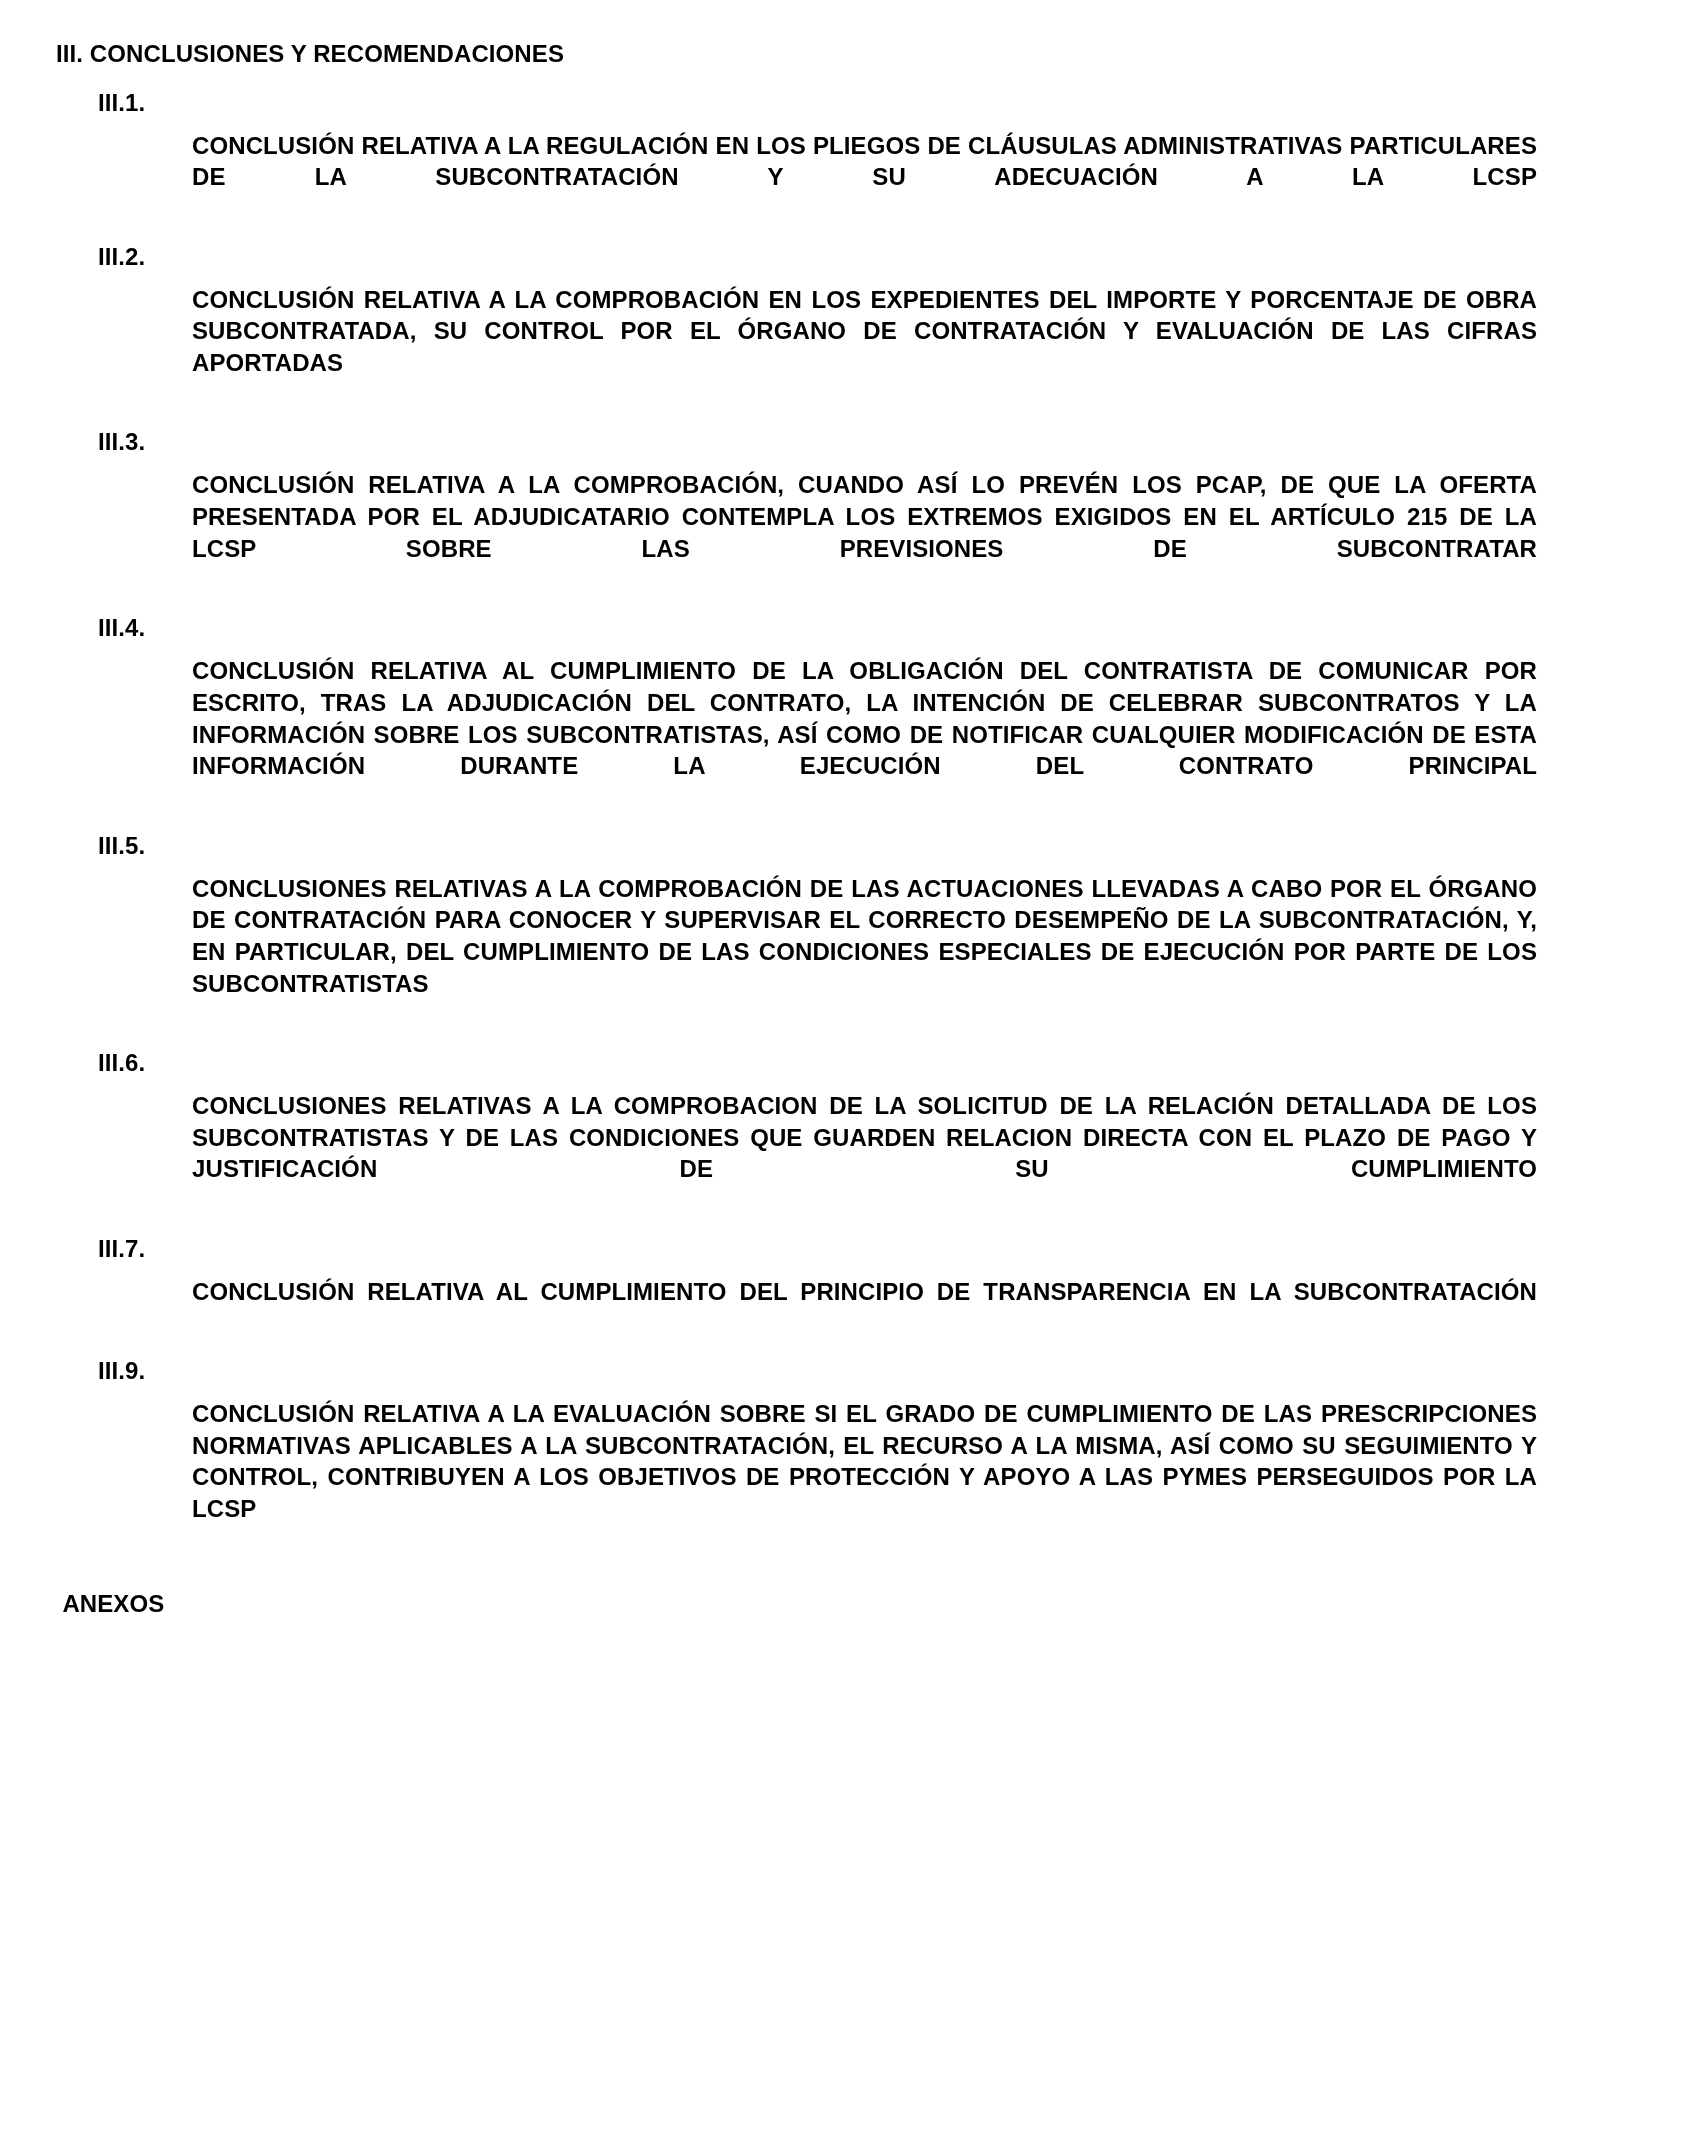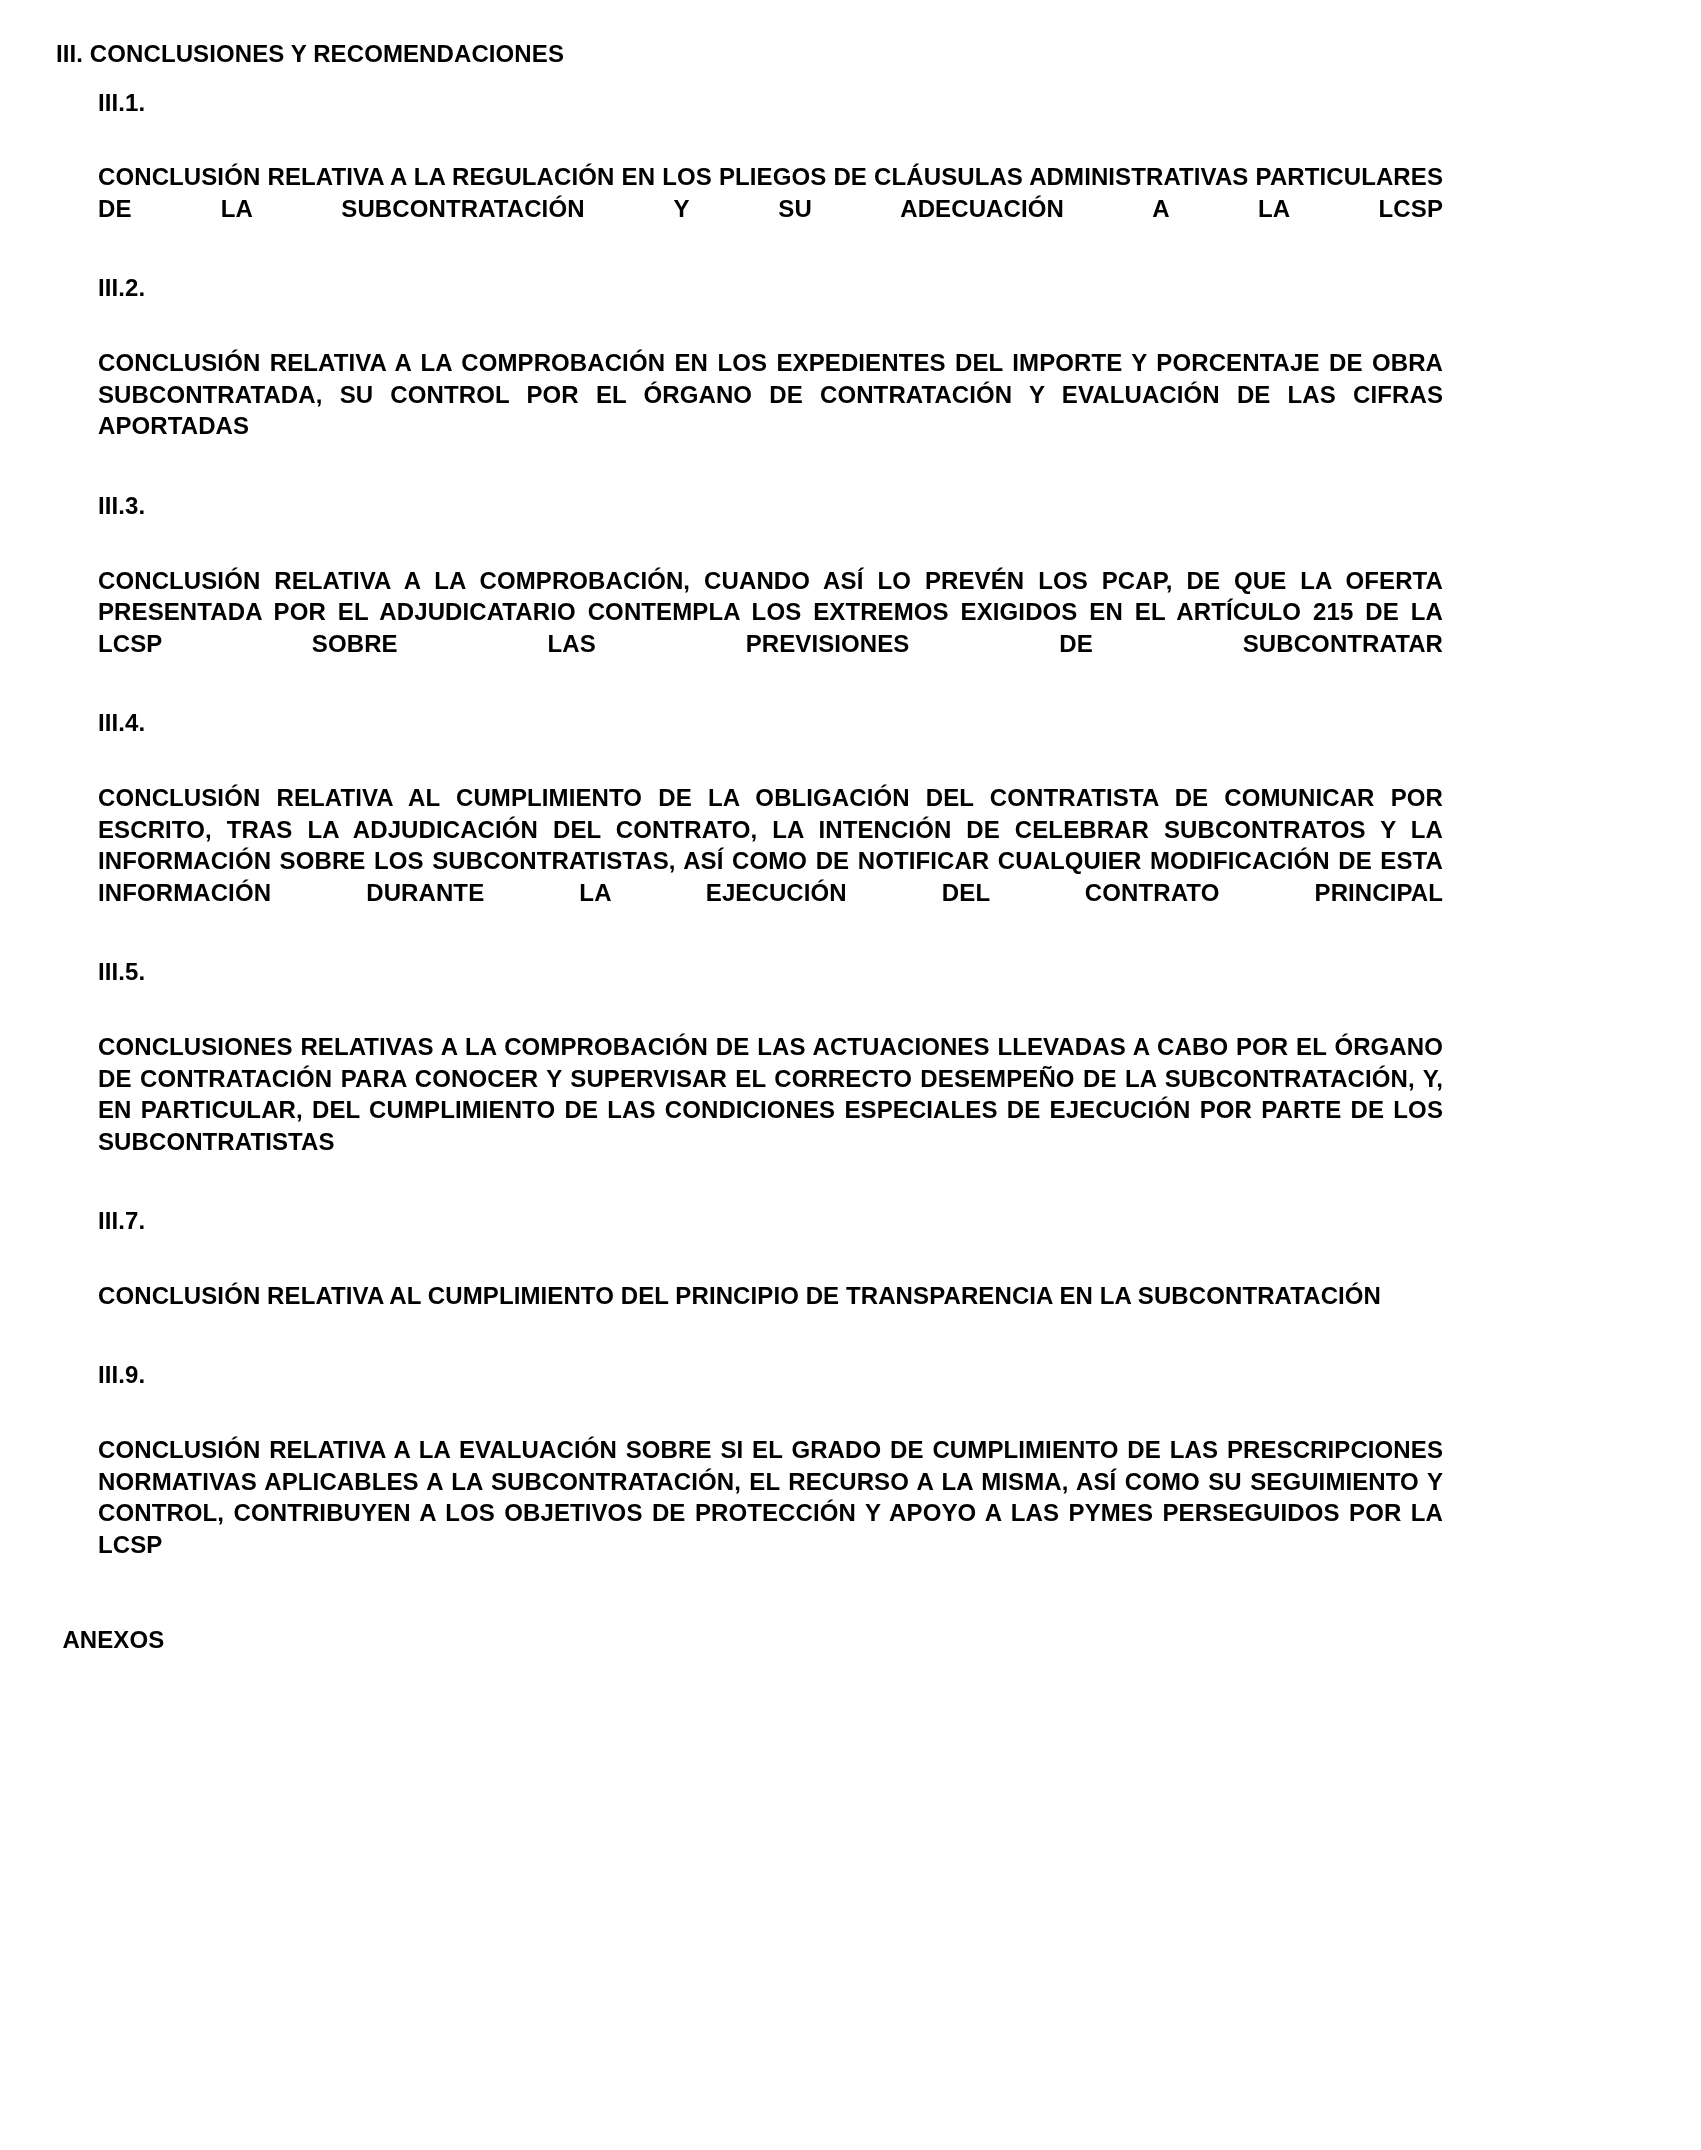--- a/index.html
+++ b/index.html
@@ -31,21 +31,20 @@
   .toc-list {
     margin: 0;
     padding: 0;
     list-style: none;
   }
   .toc-entry {
     display: flex;
     align-items: flex-start;
     margin: 0 0 16px 0;
     padding-left: 42px;
-    flex-direction: column;
   }
   .toc-num {
     flex: 0 0 auto;
     width: 94px;
     font-size: 24px;
     font-weight: bold;
     line-height: 1.32;
     letter-spacing: 0.1px;
     white-space: nowrap;
   }
@@ -103,20 +102,24 @@
     <div class="toc-entry">
       <div class="toc-num">III.4.</div>
       <div class="toc-text">CONCLUSIÓN RELATIVA AL CUMPLIMIENTO DE LA OBLIGACIÓN DEL CONTRATISTA DE COMUNICAR POR ESCRITO, TRAS LA ADJUDICACIÓN DEL CONTRATO, LA INTENCIÓN DE CELEBRAR SUBCONTRATOS Y LA INFORMACIÓN SOBRE LOS SUBCONTRATISTAS, ASÍ COMO DE NOTIFICAR CUALQUIER MODIFICACIÓN DE ESTA INFORMACIÓN DURANTE LA EJECUCIÓN DEL CONTRATO PRINCIPAL</div>
     </div>
 
     <div class="toc-entry">
       <div class="toc-num">III.5.</div>
       <div class="toc-text">CONCLUSIONES RELATIVAS A LA COMPROBACIÓN DE LAS ACTUACIONES LLEVADAS A CABO POR EL ÓRGANO DE CONTRATACIÓN PARA CONOCER Y SUPERVISAR EL CORRECTO DESEMPEÑO DE LA SUBCONTRATACIÓN, Y, EN PARTICULAR, DEL CUMPLIMIENTO DE LAS CONDICIONES ESPECIALES DE EJECUCIÓN POR PARTE DE LOS SUBCONTRATISTAS</div>
     </div>
 
+    <div class="toc-entry">
+      <div class="toc-num">III.6.</div>
+      <div class="toc-text">CONCLUSIONES RELATIVAS A LA COMPROBACION DE LA SOLICITUD DE LA RELACIÓN DETALLADA DE LOS SUBCONTRATISTAS Y DE LAS CONDICIONES QUE GUARDEN RELACION DIRECTA CON EL PLAZO DE PAGO Y JUSTIFICACIÓN DE SU CUMPLIMIENTO</div>
+    </div>
 
     <div class="toc-entry">
       <div class="toc-num">III.7.</div>
       <div class="toc-text">CONCLUSIÓN RELATIVA AL CUMPLIMIENTO DEL PRINCIPIO DE TRANSPARENCIA EN LA SUBCONTRATACIÓN</div>
     </div>
 
 
     <div class="toc-entry">
       <div class="toc-num">III.9.</div>
       <div class="toc-text">CONCLUSIÓN RELATIVA A LA EVALUACIÓN SOBRE SI EL GRADO DE CUMPLIMIENTO DE LAS PRESCRIPCIONES NORMATIVAS APLICABLES A LA SUBCONTRATACIÓN, EL RECURSO A LA MISMA, ASÍ COMO SU SEGUIMIENTO Y CONTROL, CONTRIBUYEN A LOS OBJETIVOS DE PROTECCIÓN Y APOYO A LAS PYMES PERSEGUIDOS POR LA LCSP</div>

